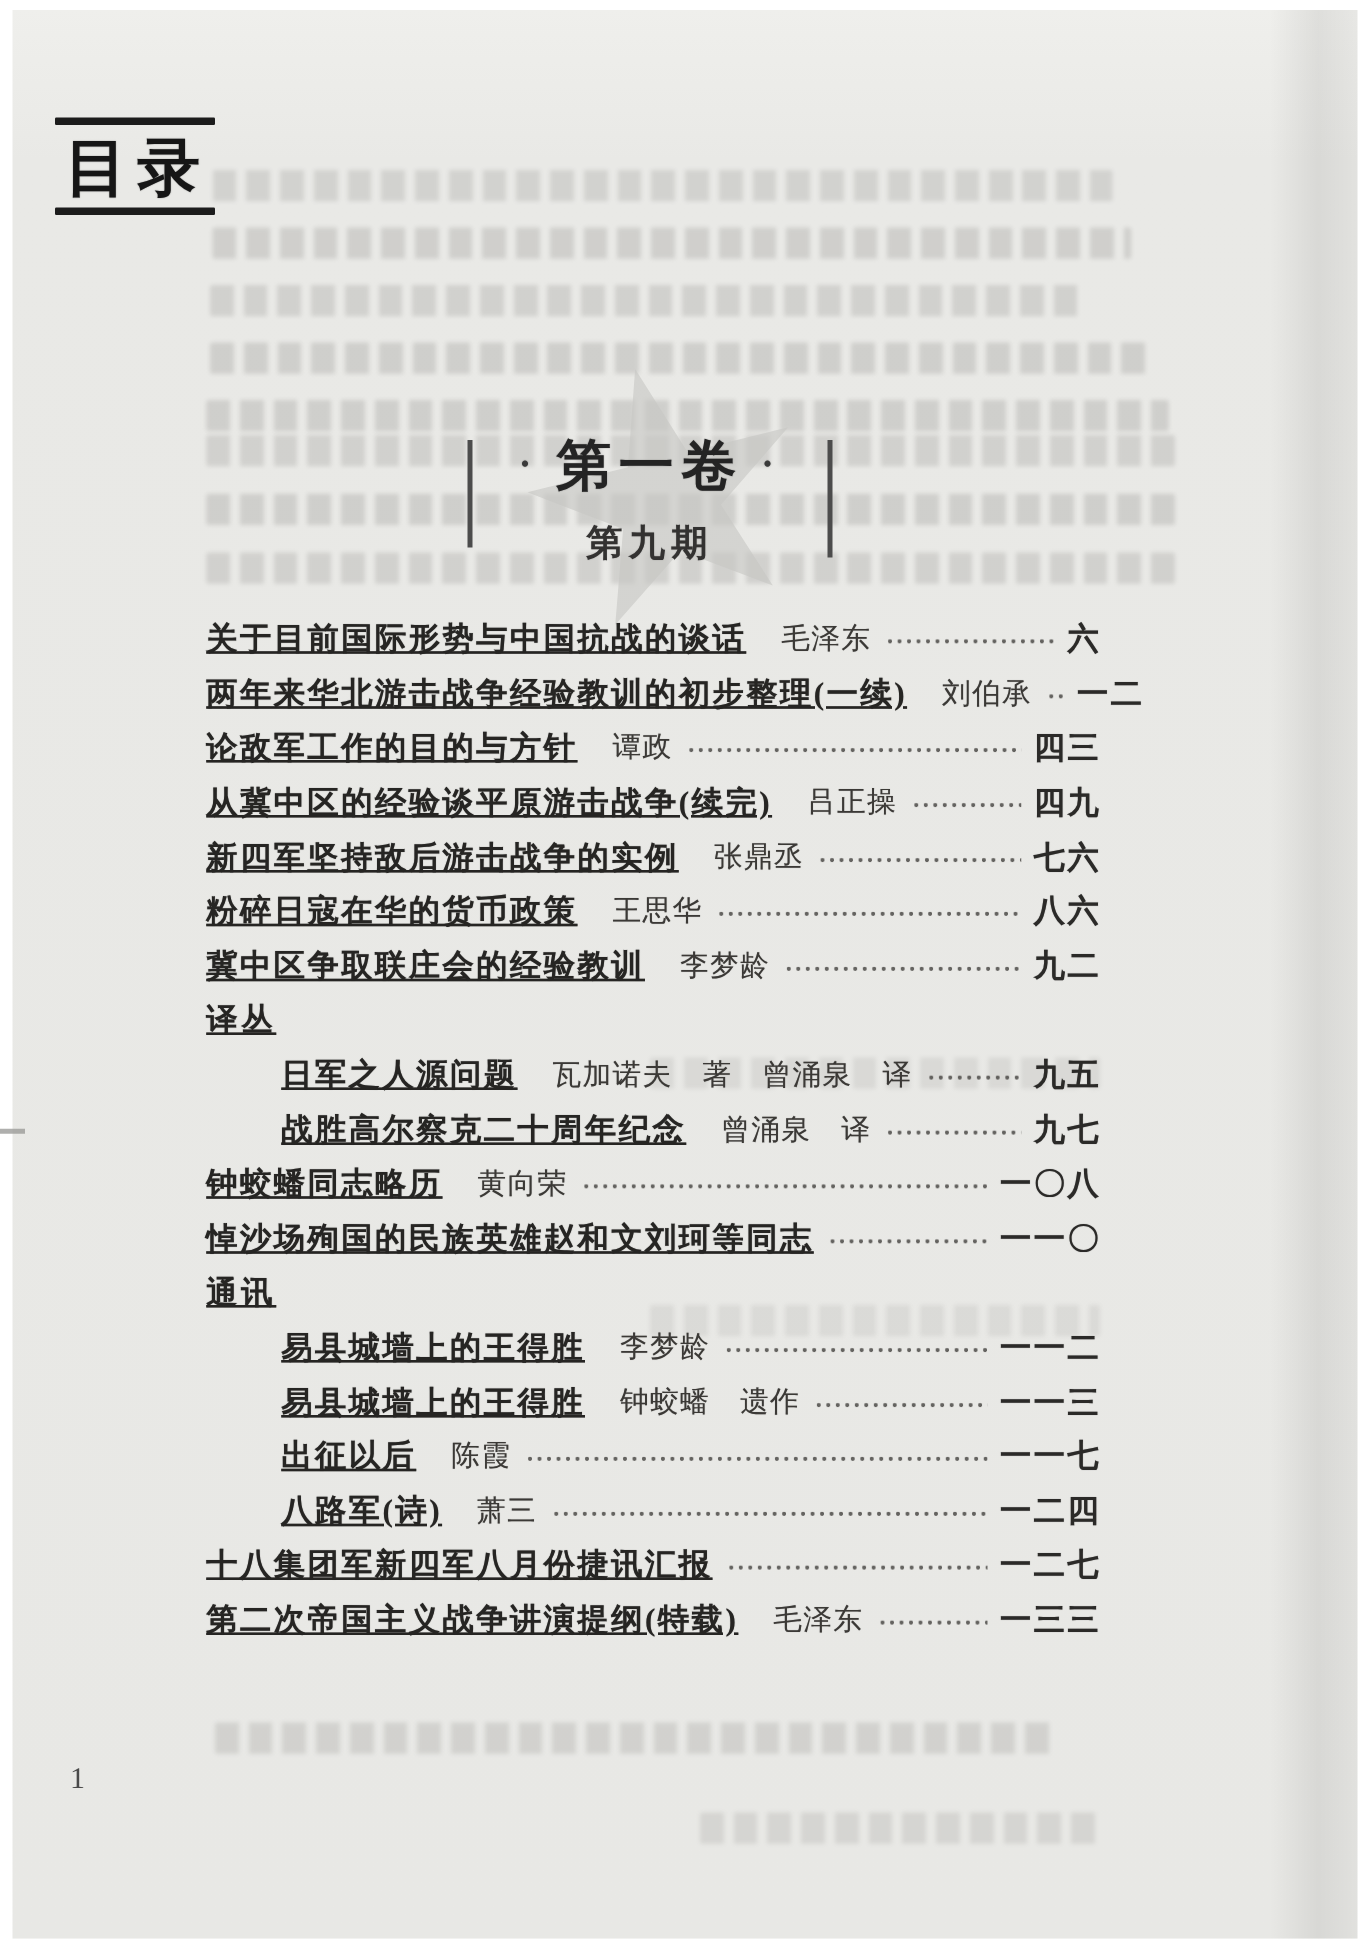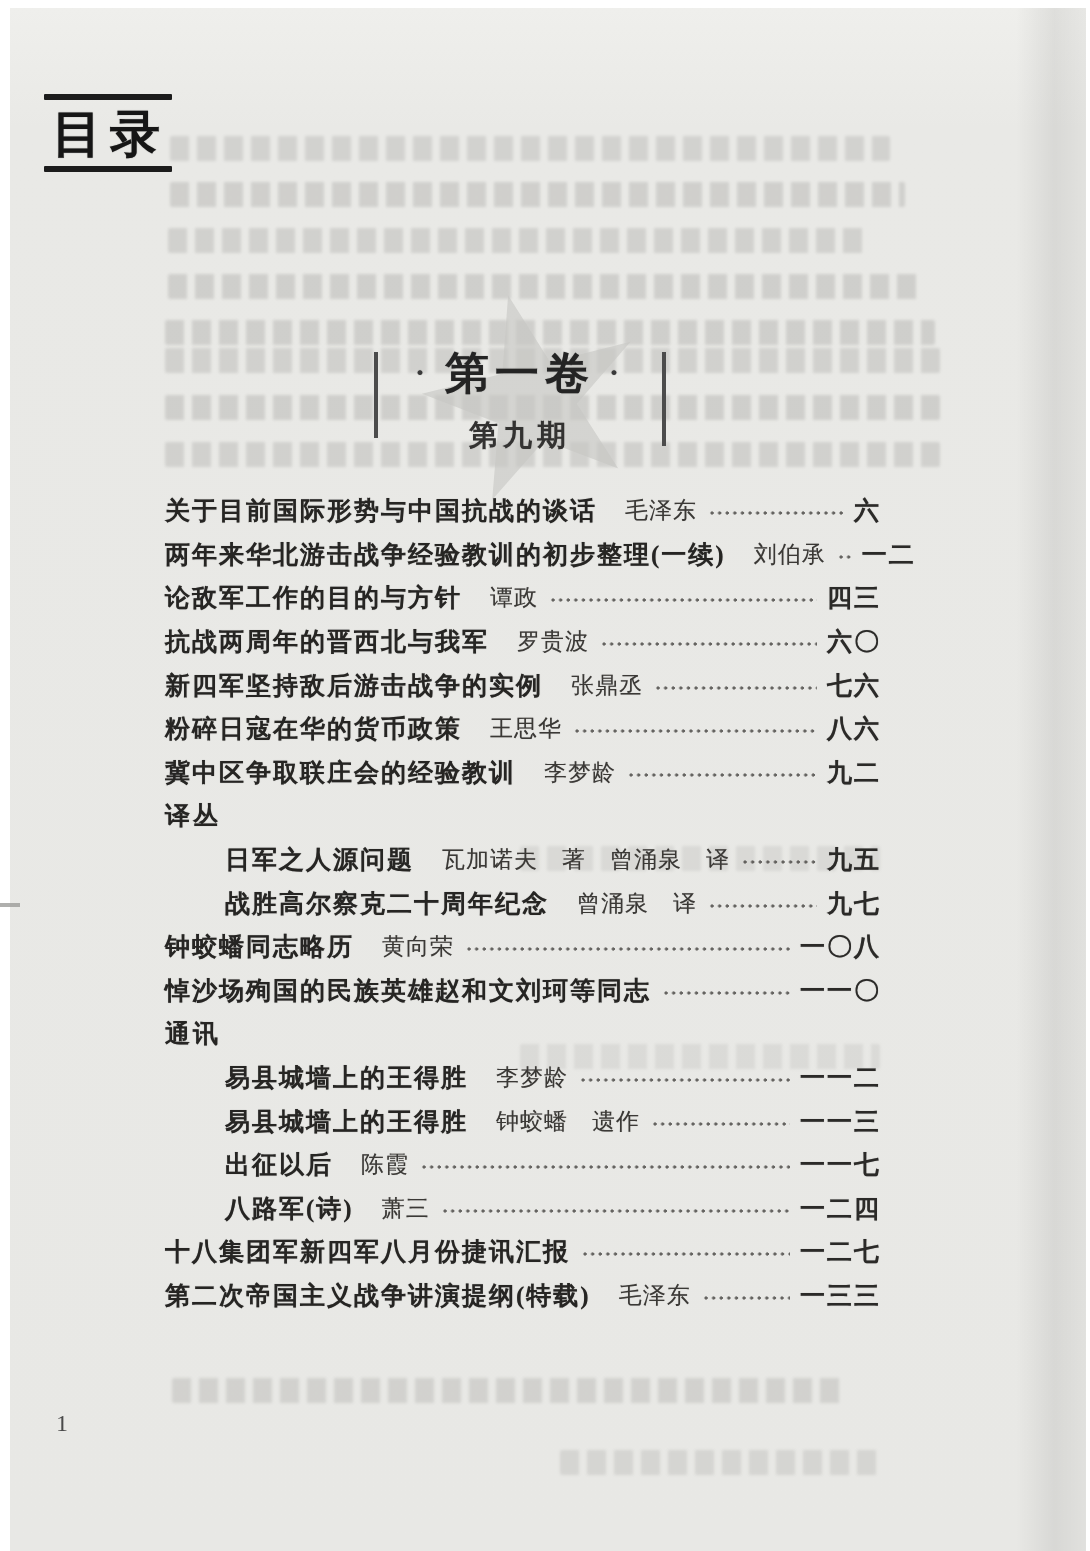--- a/index.html
+++ b/index.html
@@ -45,20 +45,21 @@
     clip-path:polygon(50% 0%,61% 35%,98% 35%,68% 57%,79% 91%,50% 70%,21% 91%,32% 57%,2% 35%,39% 35%);
     filter:blur(1px);
   }
   
   .toc{position:absolute;left:165px;top:489px;width:716px;z-index:2;}
   .toc-row{height:43.6px;display:flex;align-items:center;}
   .toc-row.indent1{padding-left:60px;}
   .toc-title{
     font-size:25px;font-weight:bold;color:#262523;letter-spacing:2px;white-space:nowrap;
     text-shadow:0 0 .8px rgba(0,0,0,.45);
+    text-decoration:underline;
   }
   .toc-row.section .toc-title{letter-spacing:3px;text-align:right;}
   .toc-author{
     font-size:23px;font-weight:500;color:#3b3936;letter-spacing:1px;margin-left:28px;white-space:nowrap;
     text-shadow:0 0 .7px rgba(0,0,0,.35);
   }
   .toc-dots{
     flex:1;height:7px;margin:6px 10px 0 12px;align-self:center;
     background-image:radial-gradient(circle at 3px 3px,#4d4b48 1.35px,rgba(0,0,0,0) 1.9px);
     background-size:7.6px 7px;background-repeat:repeat-x;background-position:left center;
@@ -129,24 +130,24 @@
     <span class="toc-dots"></span>
     <span class="toc-page">一二</span>
   </div>
     <div class="toc-row">
     <span class="toc-title">论敌军工作的目的与方针</span>
     <span class="toc-author">谭政</span>
     <span class="toc-dots"></span>
     <span class="toc-page">四三</span>
   </div>
     <div class="toc-row">
-    <span class="toc-title">抗战两周年的晋西北与我军</span>
-    <span class="toc-author">罗贵波</span>
-    <span class="toc-dots"></span>
-    <span class="toc-page">六〇</span>
+    <span class="toc-title">从冀中区的经验谈平原游击战争(续完)</span>
+    <span class="toc-author">吕正操</span>
+    <span class="toc-dots"></span>
+    <span class="toc-page">四九</span>
   </div>
     <div class="toc-row">
     <span class="toc-title">新四军坚持敌后游击战争的实例</span>
     <span class="toc-author">张鼎丞</span>
     <span class="toc-dots"></span>
     <span class="toc-page">七六</span>
   </div>
     <div class="toc-row">
     <span class="toc-title">粉碎日寇在华的货币政策</span>
     <span class="toc-author">王思华</span>

